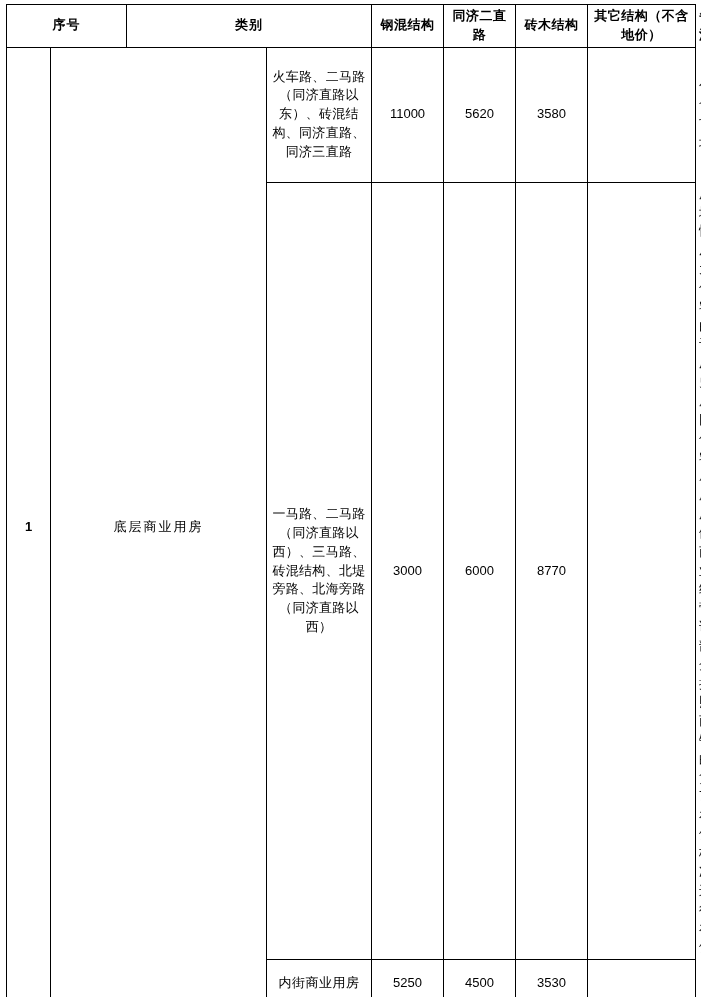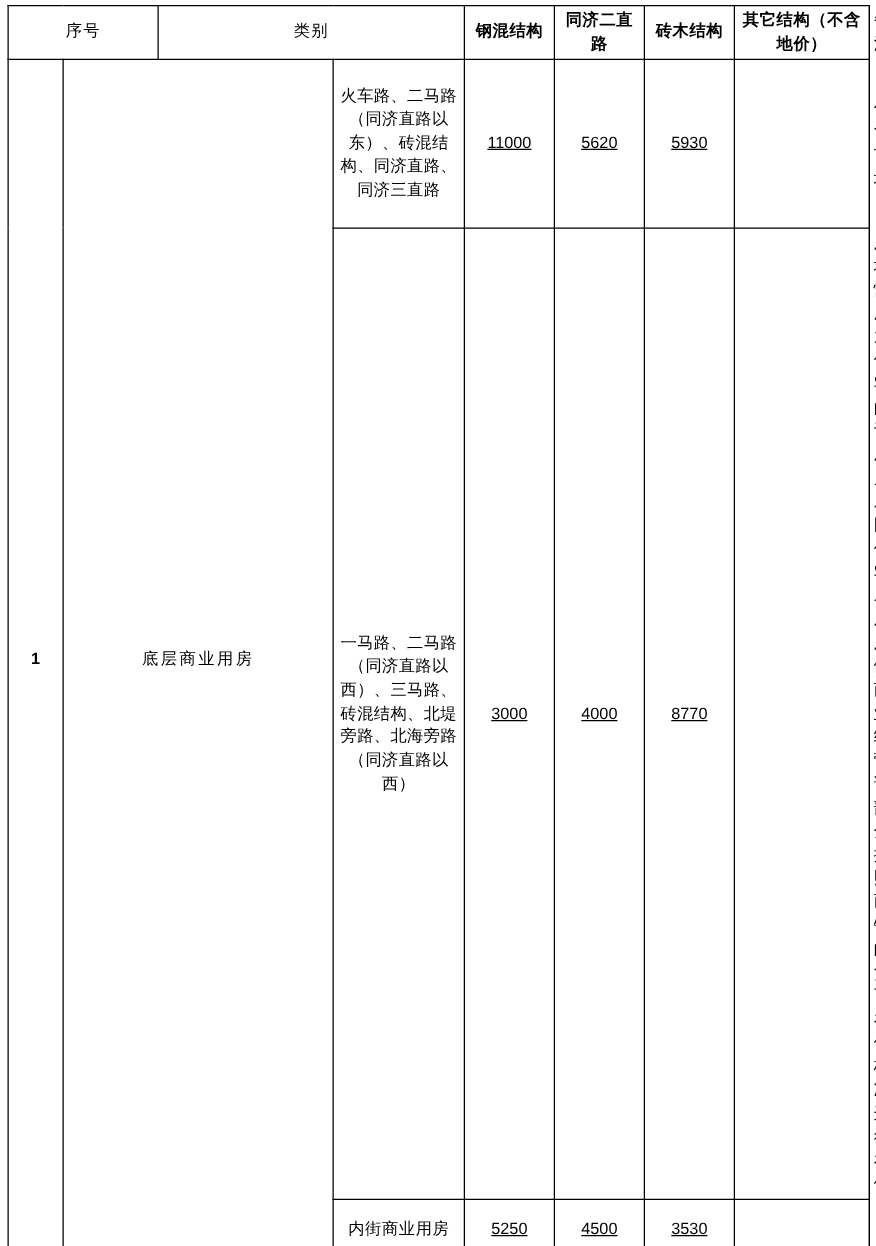--- a/index.html
+++ b/index.html
@@ -28,21 +28,21 @@
   table.grid td {
     border: 1px solid #000000;
     text-align: center;
     vertical-align: middle;
     font-size: 13px;
     line-height: 1.45;
     padding: 2px 3px;
     word-break: break-all;
   }
   .hdr {
-    font-weight: normal;
+    font-weight: bold;
     font-size: 13.5px;
     letter-spacing: 1px;
   }
   .hdr-sm {
     font-weight: bold;
     font-size: 13px;
     letter-spacing: 0.5px;
   }
   .seq {
     font-weight: bold;
@@ -59,21 +59,20 @@
     letter-spacing: 0.5px;
   }
   .sub-tight {
     font-size: 13px;
     line-height: 1.5;
     letter-spacing: 0.3px;
     padding: 4px 6px;
   }
   .num {
     font-size: 13.5px;
-    text-decoration: underline;
   }
   .note {
     font-size: 12.5px;
     line-height: 1.65;
     letter-spacing: 0.3px;
     padding: 4px 5px;
   }
   .note-wide {
     font-size: 13px;
     letter-spacing: 1px;
@@ -105,28 +104,28 @@
       <td class="hdr-sm">其它结构（不含地价）</td>
       <td class="hdr">备注</td>
     </tr>
 
     <tr>
       <td rowspan="3" class="seq">1</td>
       <td rowspan="3" colspan="2" class="cat">底层商业用房</td>
       <td class="sub-tight" style="height:130px">火车路、二马路（同济直路以东）、砖混结构、同济直路、同济三直路</td>
       <td class="num">11000</td>
       <td class="num">5620</td>
-      <td class="num">5930</td>
+      <td class="num">3580</td>
       <td class="num"></td>
       <td class="note-wide">包含   市场</td>
     </tr>
     <tr>
       <td class="sub-tight" style="height:212px">一马路、二马路（同济直路以西）、三马路、砖混结构、北堤旁路、北海旁路（同济直路以西）</td>
       <td class="num">3000</td>
-      <td class="num">4000</td>
+      <td class="num">6000</td>
       <td class="num">8770</td>
       <td class="num"></td>
       <td class="note">用地性质为住宅，由于历史原因住宅底层用做商业经营，该部分按照商铺的货币补偿标准进行补偿</td>
     </tr>
     <tr>
       <td class="sub" style="height:42px">内街商业用房</td>
       <td class="num">5250</td>
       <td class="num">4500</td>
       <td class="num">3530</td>
       <td class="num"></td>

